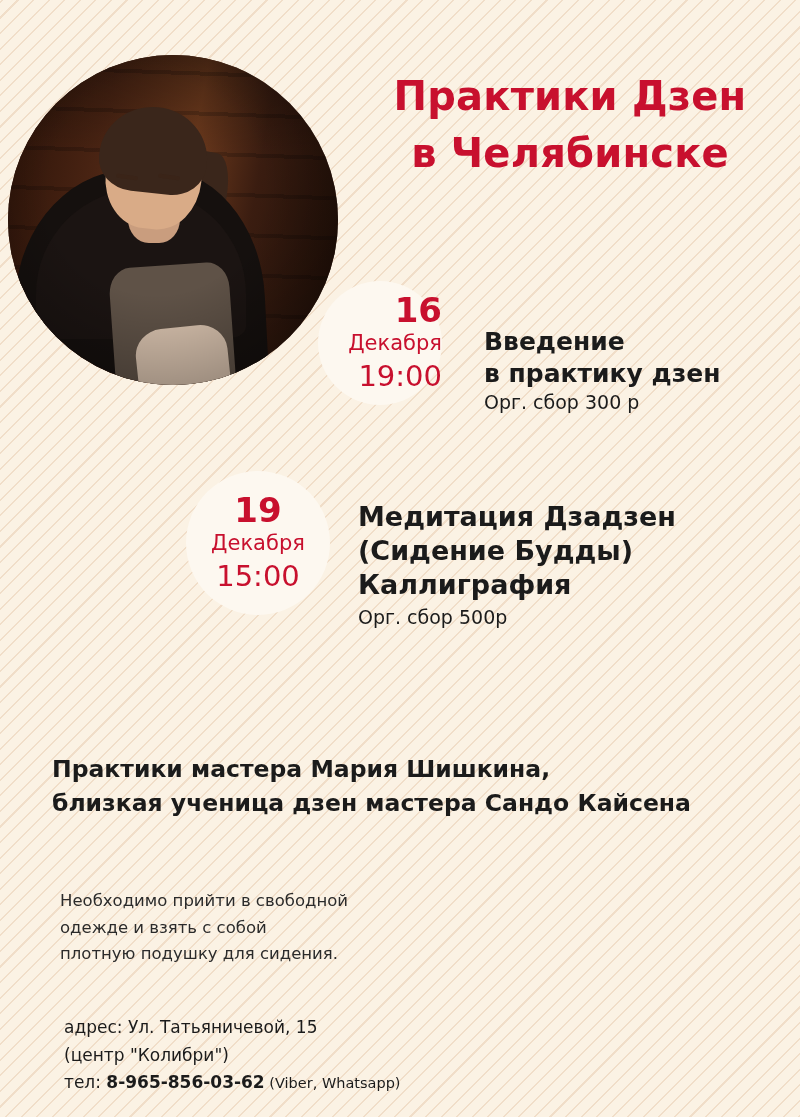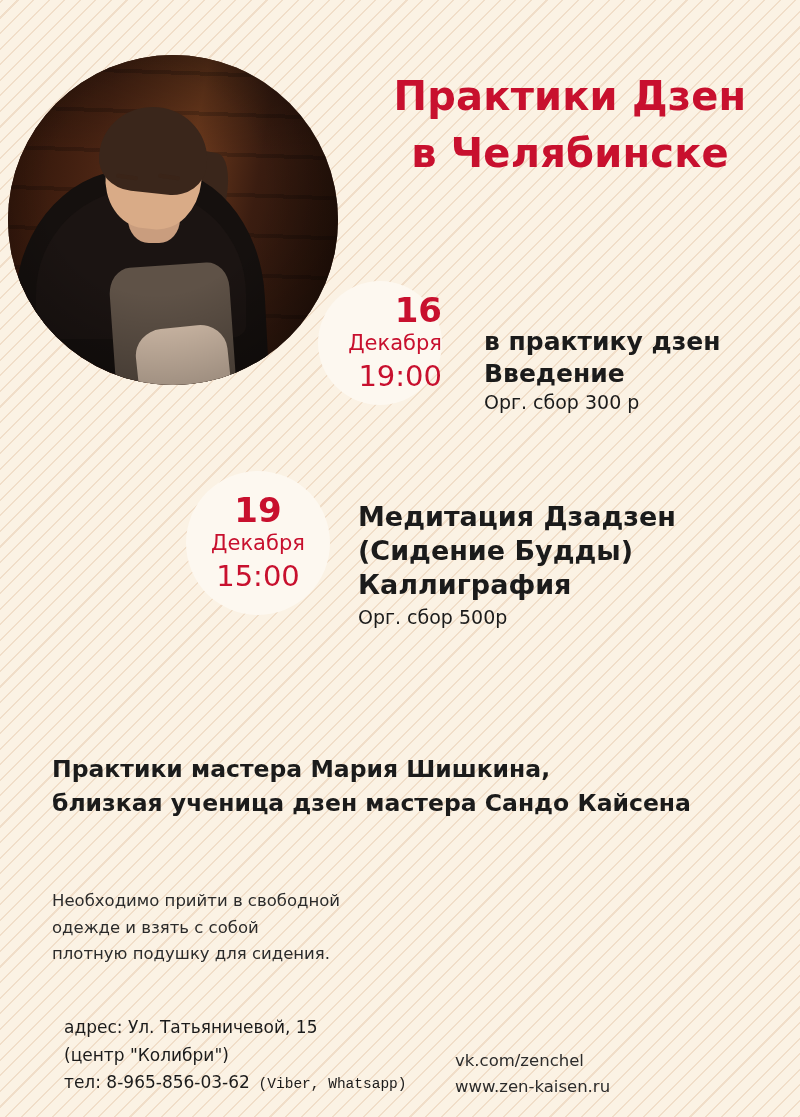--- a/index.html
+++ b/index.html
@@ -226,38 +226,38 @@
     width: 720px;
     font-size: 23.5px;
     font-weight: bold;
     line-height: 1.45;
     color: #1b1b1b;
   }
 
   
   .instructions {
     position: absolute;
-    left: 52px;
+    left: 60px;
     top: 888px;
     font-size: 16.5px;
     line-height: 1.62;
     color: #2b2b2b;
   }
 
   
   .address {
     position: absolute;
     left: 64px;
     top: 1014px;
     font-size: 17px;
     line-height: 1.62;
     color: #1b1b1b;
   }
-  .address .phone-num { font-weight: normal; }
-  .address .apps { font-size: 14.5px; font-family: Liberation Mono, monospace; }
+  .address .phone-num { font-weight: bold; }
+  .address .apps { font-size: 14.5px; }
 
   .web {
     position: absolute;
     left: 455px;
     top: 1048px;
     font-size: 16.5px;
     line-height: 1.6;
     color: #2b2b2b;
   }
   .web div { white-space: nowrap; }
@@ -287,22 +287,22 @@
     <span>Практики Дзен</span>
     <span class="line2">в Челябинске</span>
   </div>
 
   <div class="event-circle event-1-circle">
     <div class="day">16</div>
     <div class="month">Декабря</div>
     <div class="time">19:00</div>
   </div>
   <div class="event-text event-1-text">
+    <div class="headline">Введение</div>
     <div class="headline">в практику дзен</div>
-    <div class="headline">Введение</div>
     <div class="note">Орг. сбор 300 р</div>
   </div>
 
   <div class="event-circle event-2-circle">
     <div class="day">19</div>
     <div class="month">Декабря</div>
     <div class="time">15:00</div>
   </div>
   <div class="event-text event-2-text">
     <div class="headline">Медитация Дзадзен</div>
@@ -323,18 +323,14 @@
   </div>
 
   <div class="address">
     <div>адрес: Ул. Татьяничевой, 15</div>
     <div>(центр "Колибри")</div>
     <div>
       <span>тел: </span><span class="phone-num">8-965-856-03-62</span><span class="apps"> (Viber, Whatsapp)</span>
     </div>
   </div>
 
-  <div class="web">
-    <div>vk.com/zenchel</div>
-    <div>www.zen-kaisen.ru</div>
-  </div>
 
 </div>
 
 </body></html>

